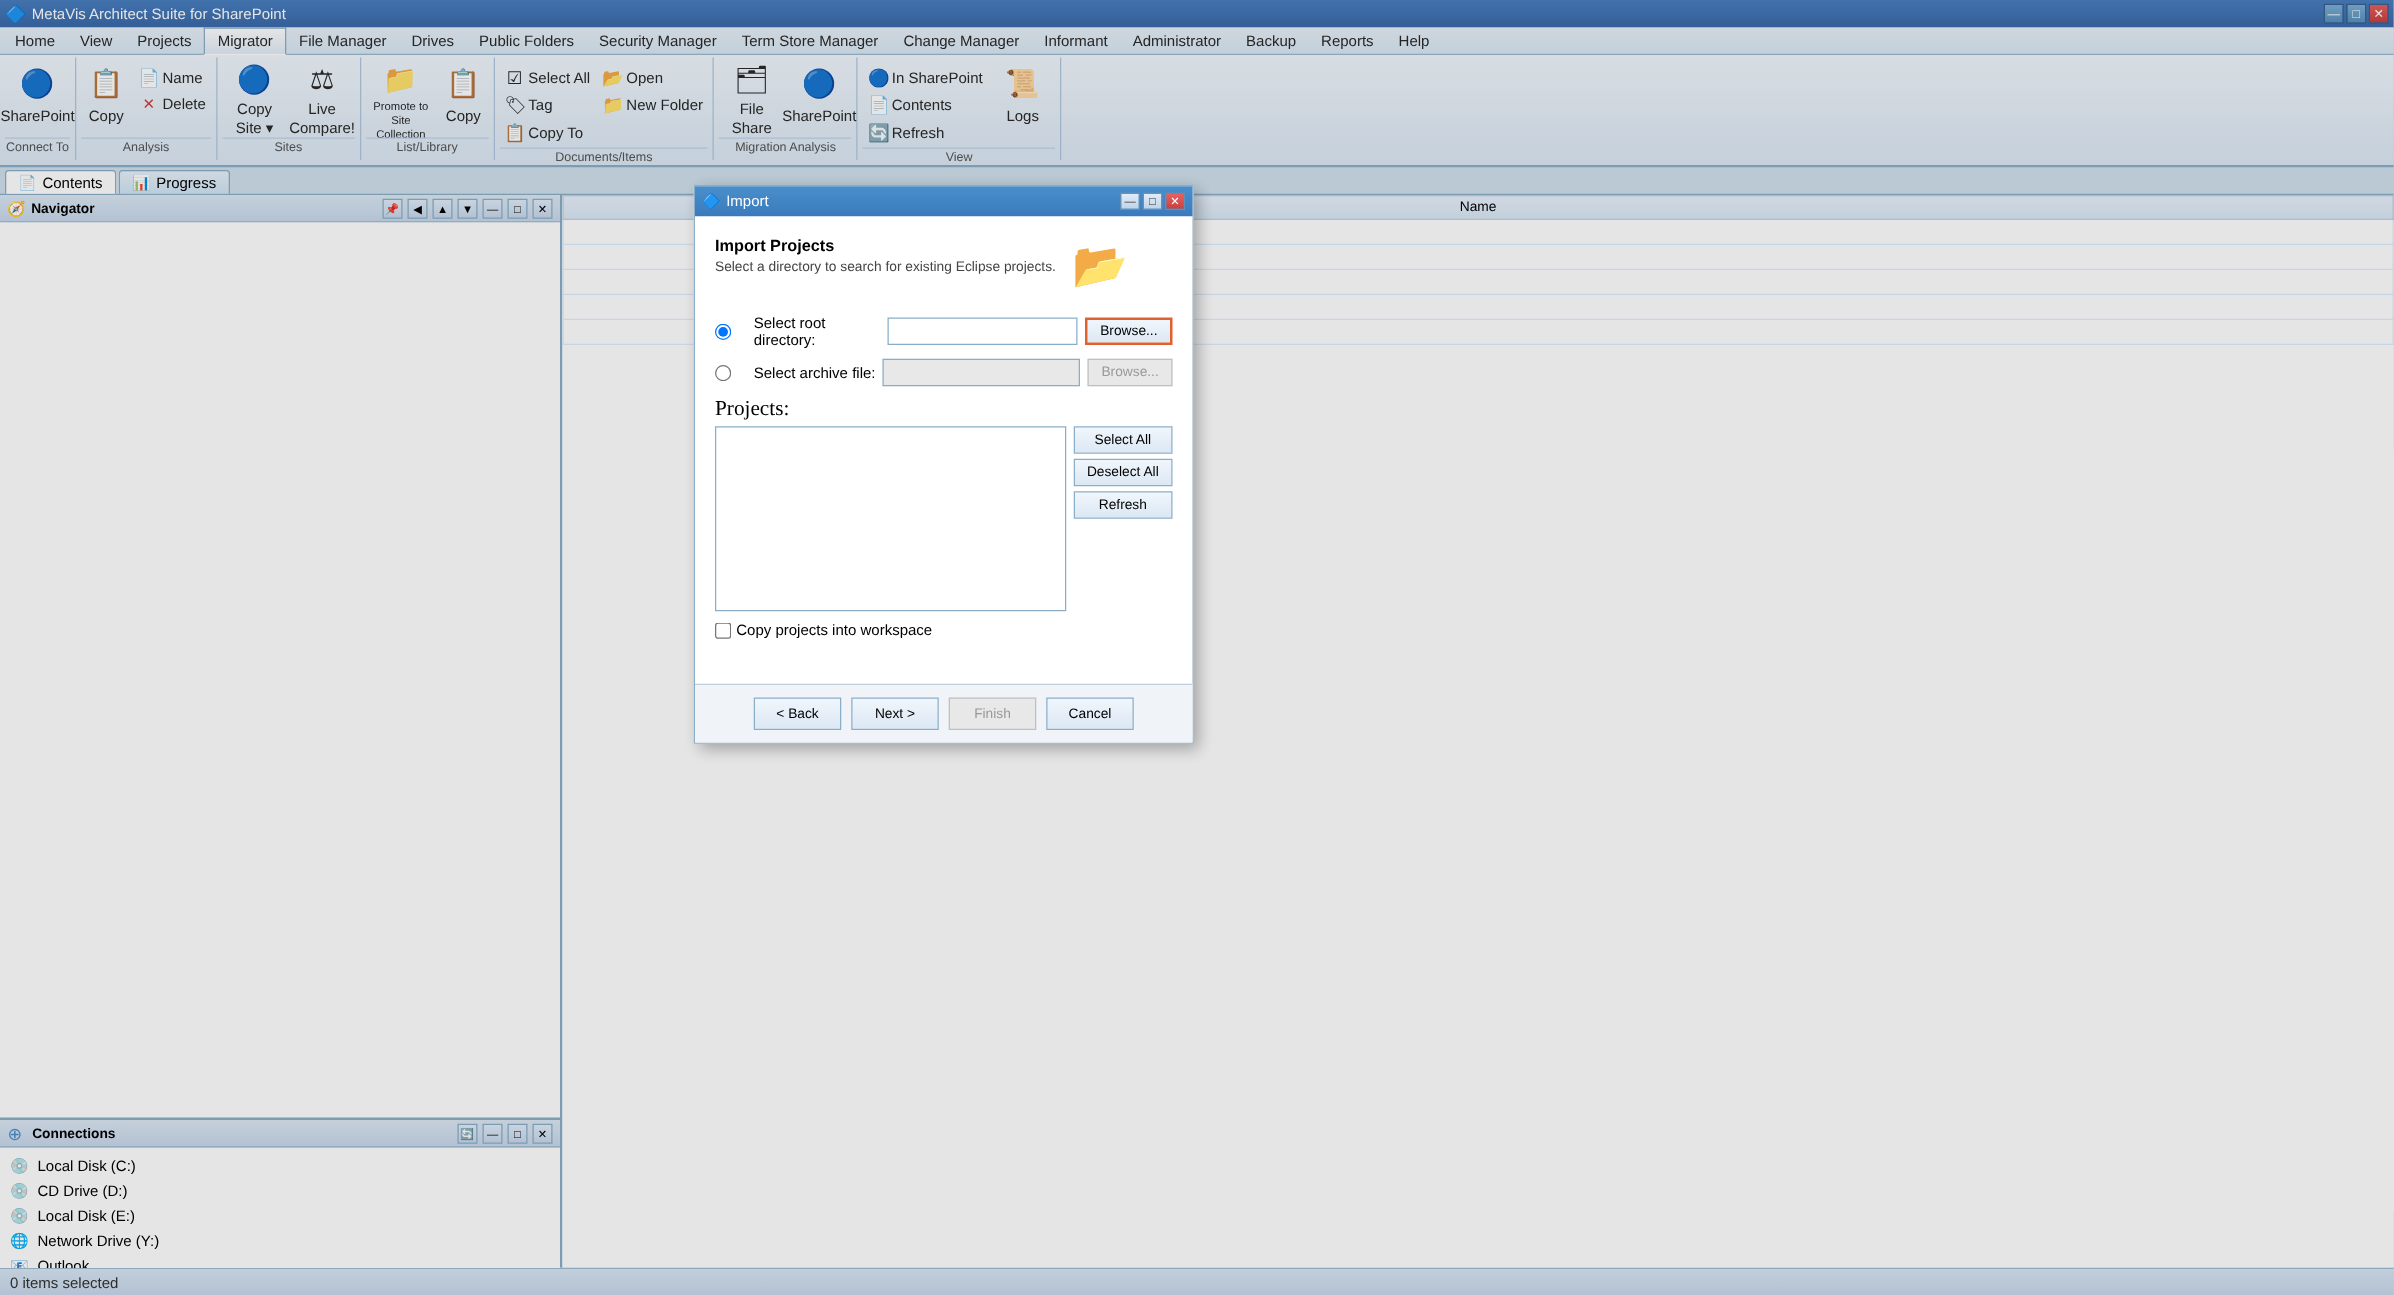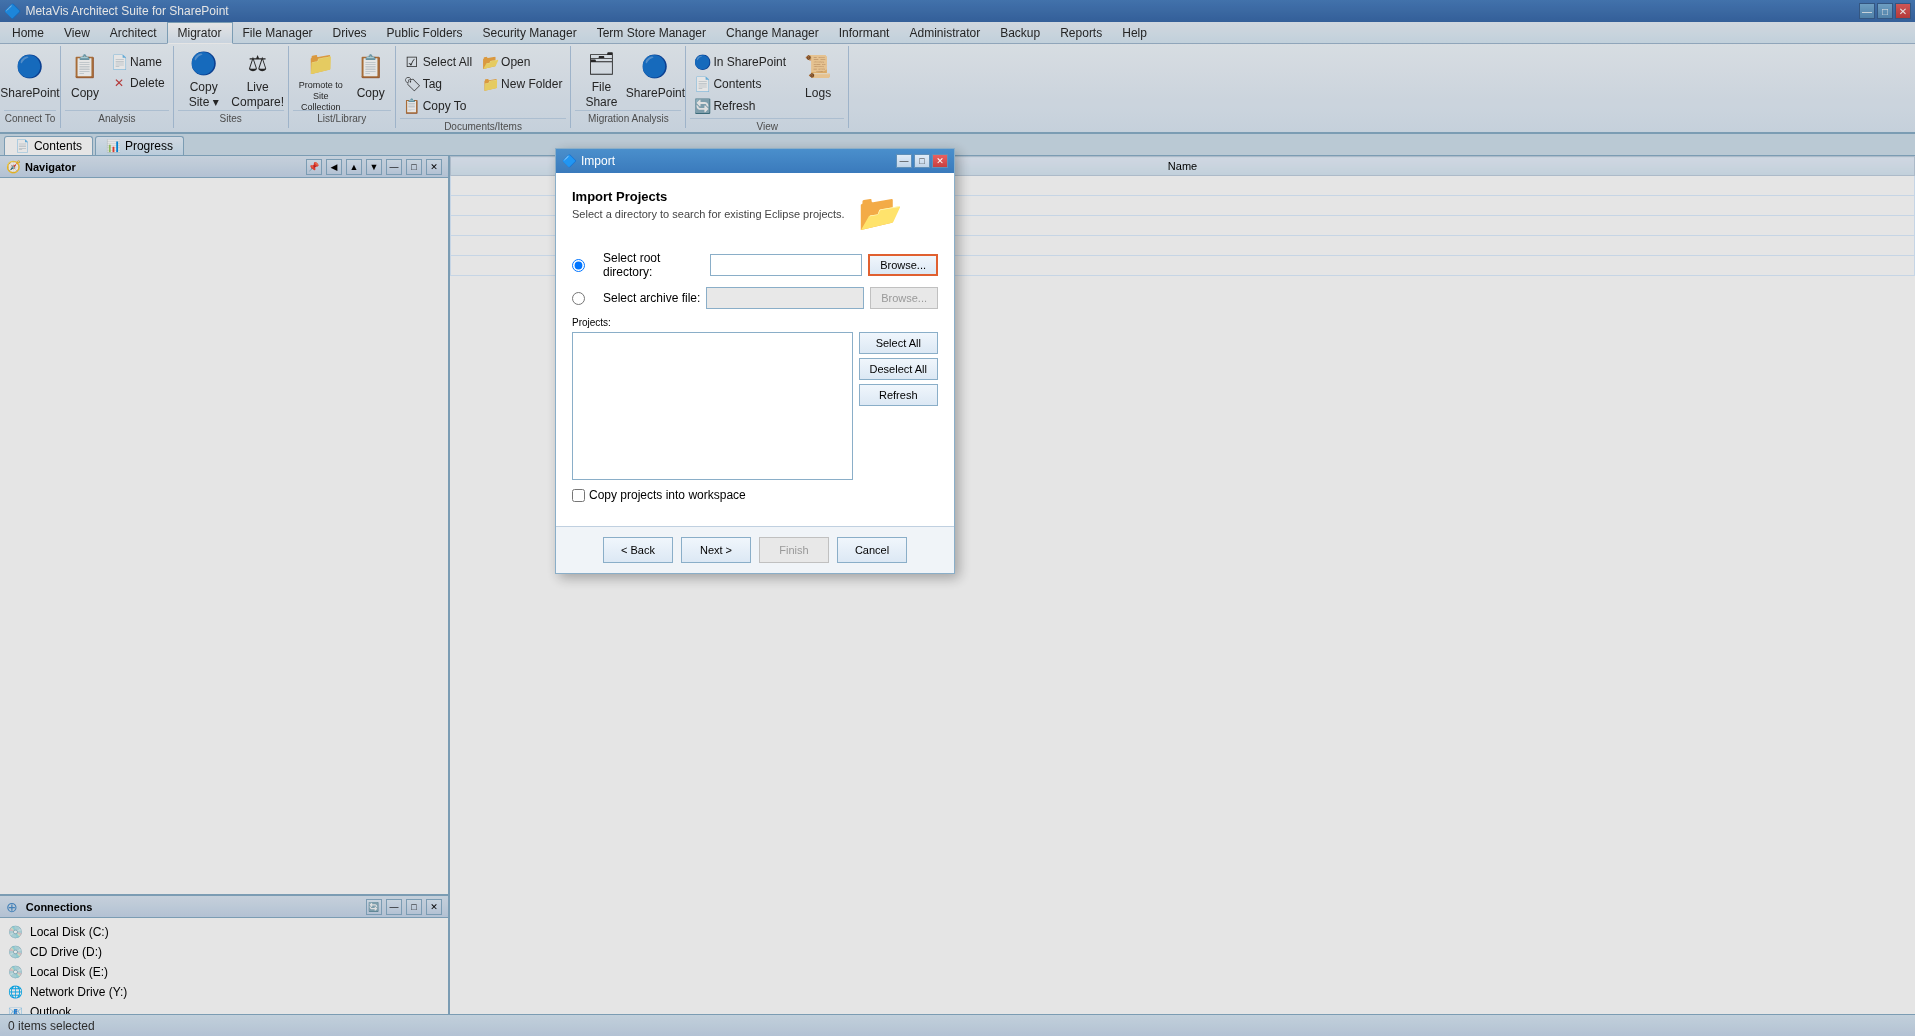--- a/index.html
+++ b/index.html
@@ -296,31 +296,31 @@
     .form-btn {
       height: 22px;
       padding: 0 10px;
       background: linear-gradient(to bottom, #f0f6fc, #dce8f4);
       border: 1px solid #8aaec8;
       cursor: pointer;
       font-size: 11px;
     }
     .form-btn.disabled { color: #999; background: #e8e8e8; border-color: #c0c0c0; cursor: default; }
     .form-btn.active-focus { border: 2px solid #e06030; }
-    #projects-label { font-size: 10px; margin-bottom: 4px; }
+    #projects-label { font-size: 17px; margin-bottom: 4px; font-family: Liberation Serif, serif; }
     #projects-list {
       border: 1px solid #8aaec8;
       height: 148px;
       background: white;
       margin-bottom: 8px;
       overflow-y: auto;
     }
     #select-deselect-refresh { display: flex; flex-direction: column; gap: 4px; }
     #projects-row { display: flex; gap: 6px; }
-    .checkbox-row { display: flex; align-items: center; gap: 4px; font-size: 11px; margin-bottom: 8px; }
+    .checkbox-row { display: flex; align-items: center; gap: 4px; font-size: 11px; margin-bottom: 20px; }
     #modal-footer {
       border-top: 1px solid #c0d0e0;
       padding: 10px 16px;
       display: flex;
       justify-content: center;
       gap: 8px;
       background: #f0f4f8;
     }
     .footer-btn {
       height: 26px;
@@ -343,21 +343,21 @@
   <div id="title-bar-controls">
     <div class="title-btn">—</div>
     <div class="title-btn">□</div>
     <div class="title-btn" style="background:linear-gradient(to bottom,#e86060,#c84040);">✕</div>
   </div>
 </div>
 
 <div id="menu-bar">
   <div class="menu-item">Home</div>
   <div class="menu-item">View</div>
-  <div class="menu-item">Architect</div>
+  <div class="menu-item">Projects</div>
   <div class="menu-item active">Migrator</div>
   <div class="menu-item">File Manager</div>
   <div class="menu-item">Drives</div>
   <div class="menu-item">Public Folders</div>
   <div class="menu-item">Security Manager</div>
   <div class="menu-item">Term Store Manager</div>
   <div class="menu-item">Change Manager</div>
   <div class="menu-item">Informant</div>
   <div class="menu-item">Administrator</div>
   <div class="menu-item">Backup</div>

